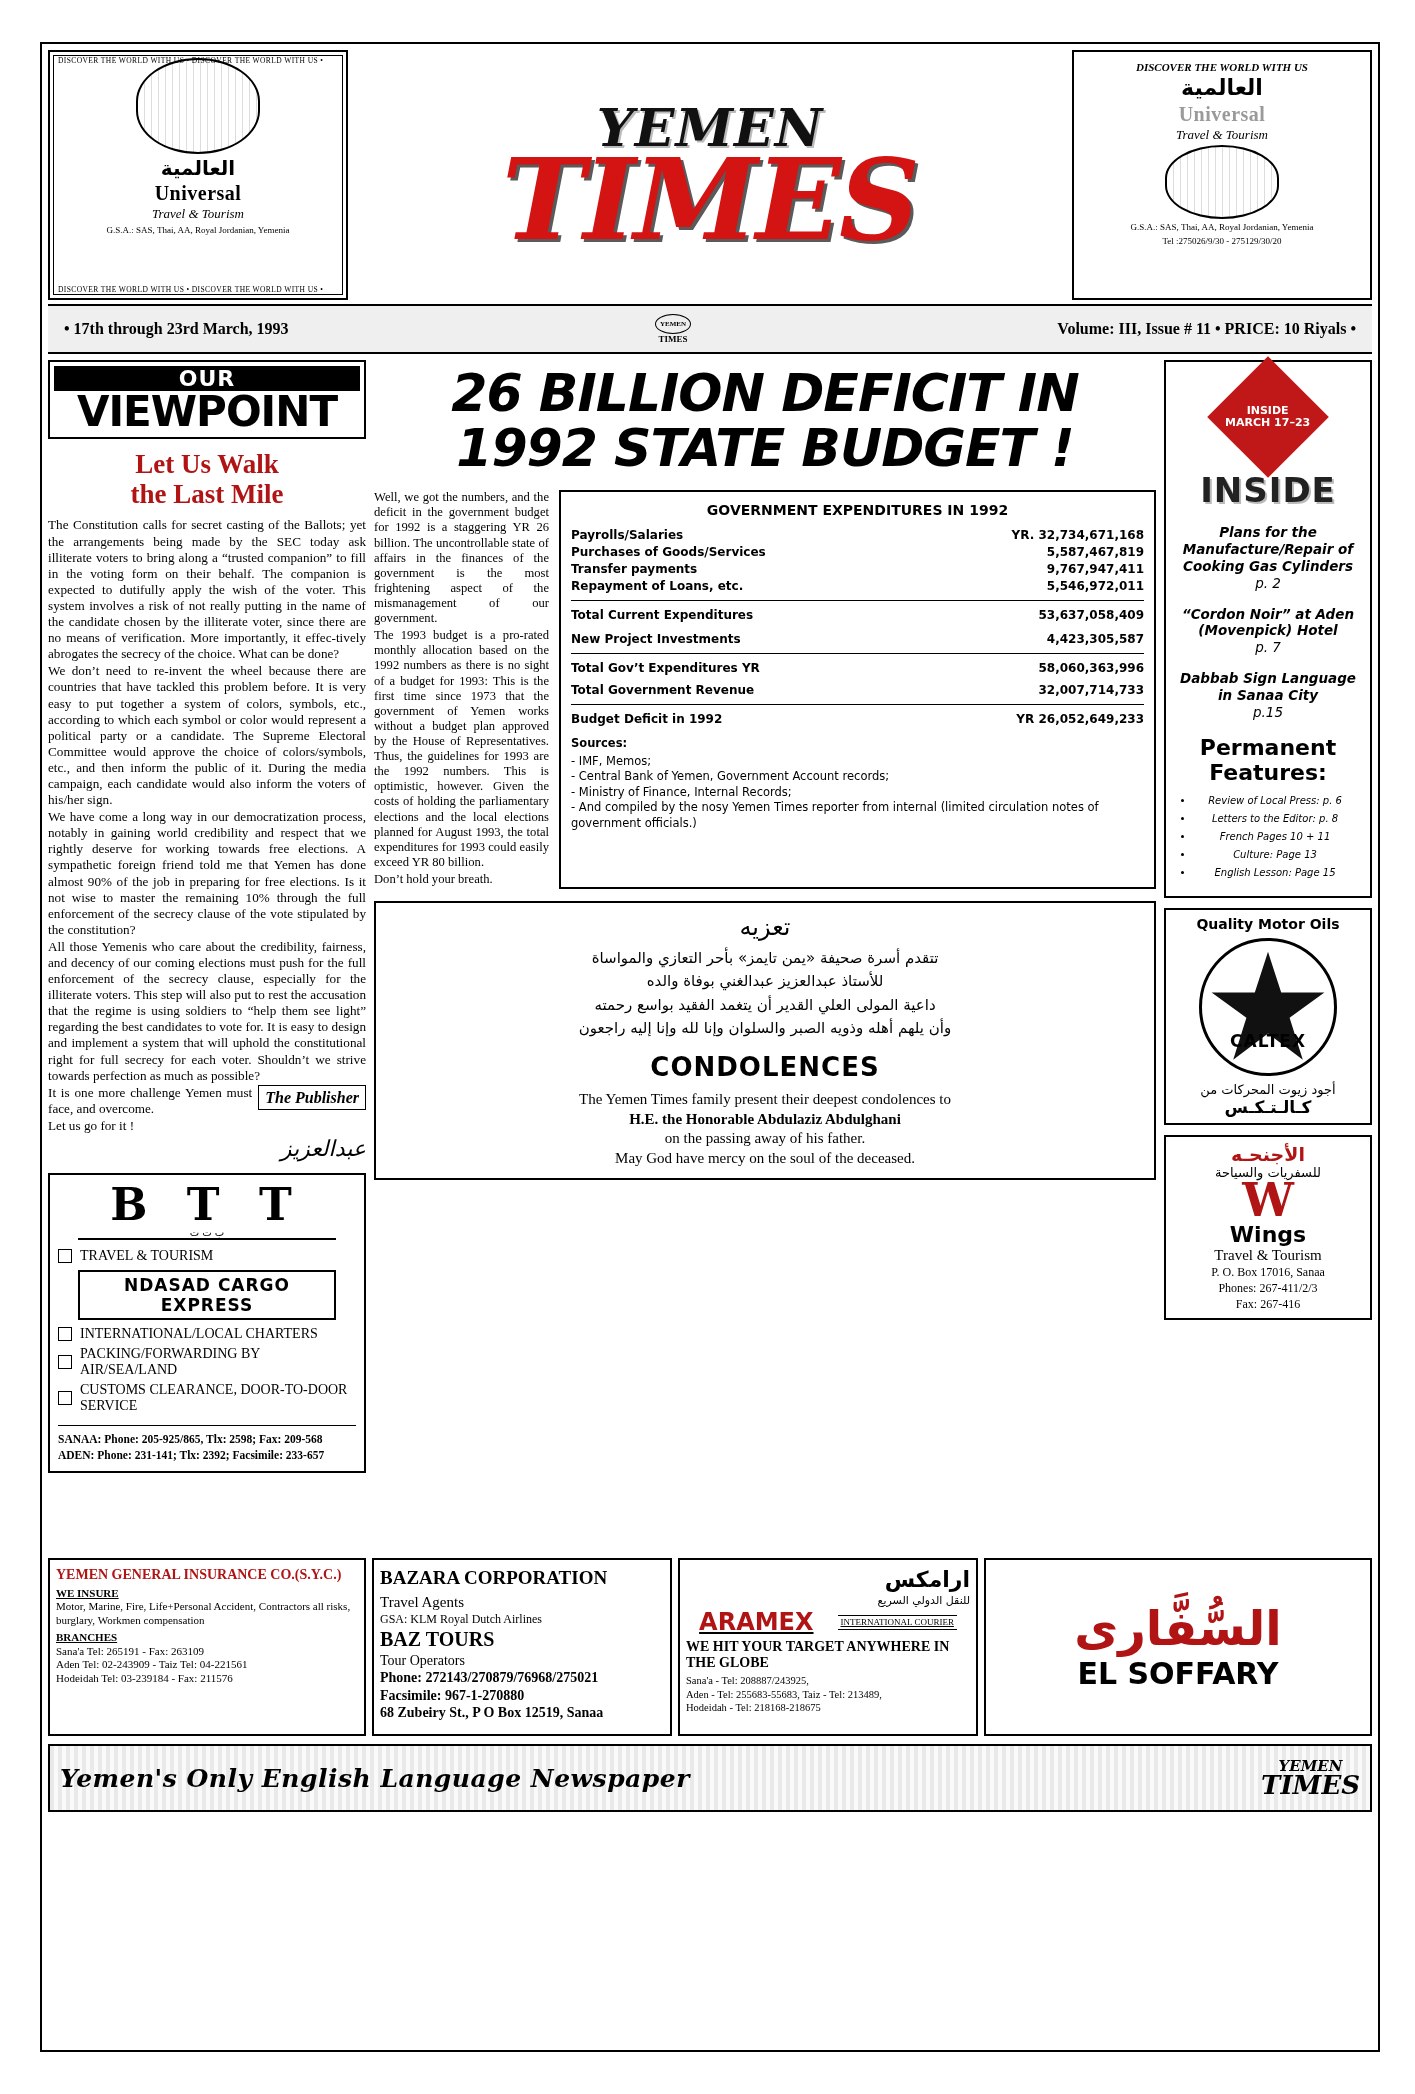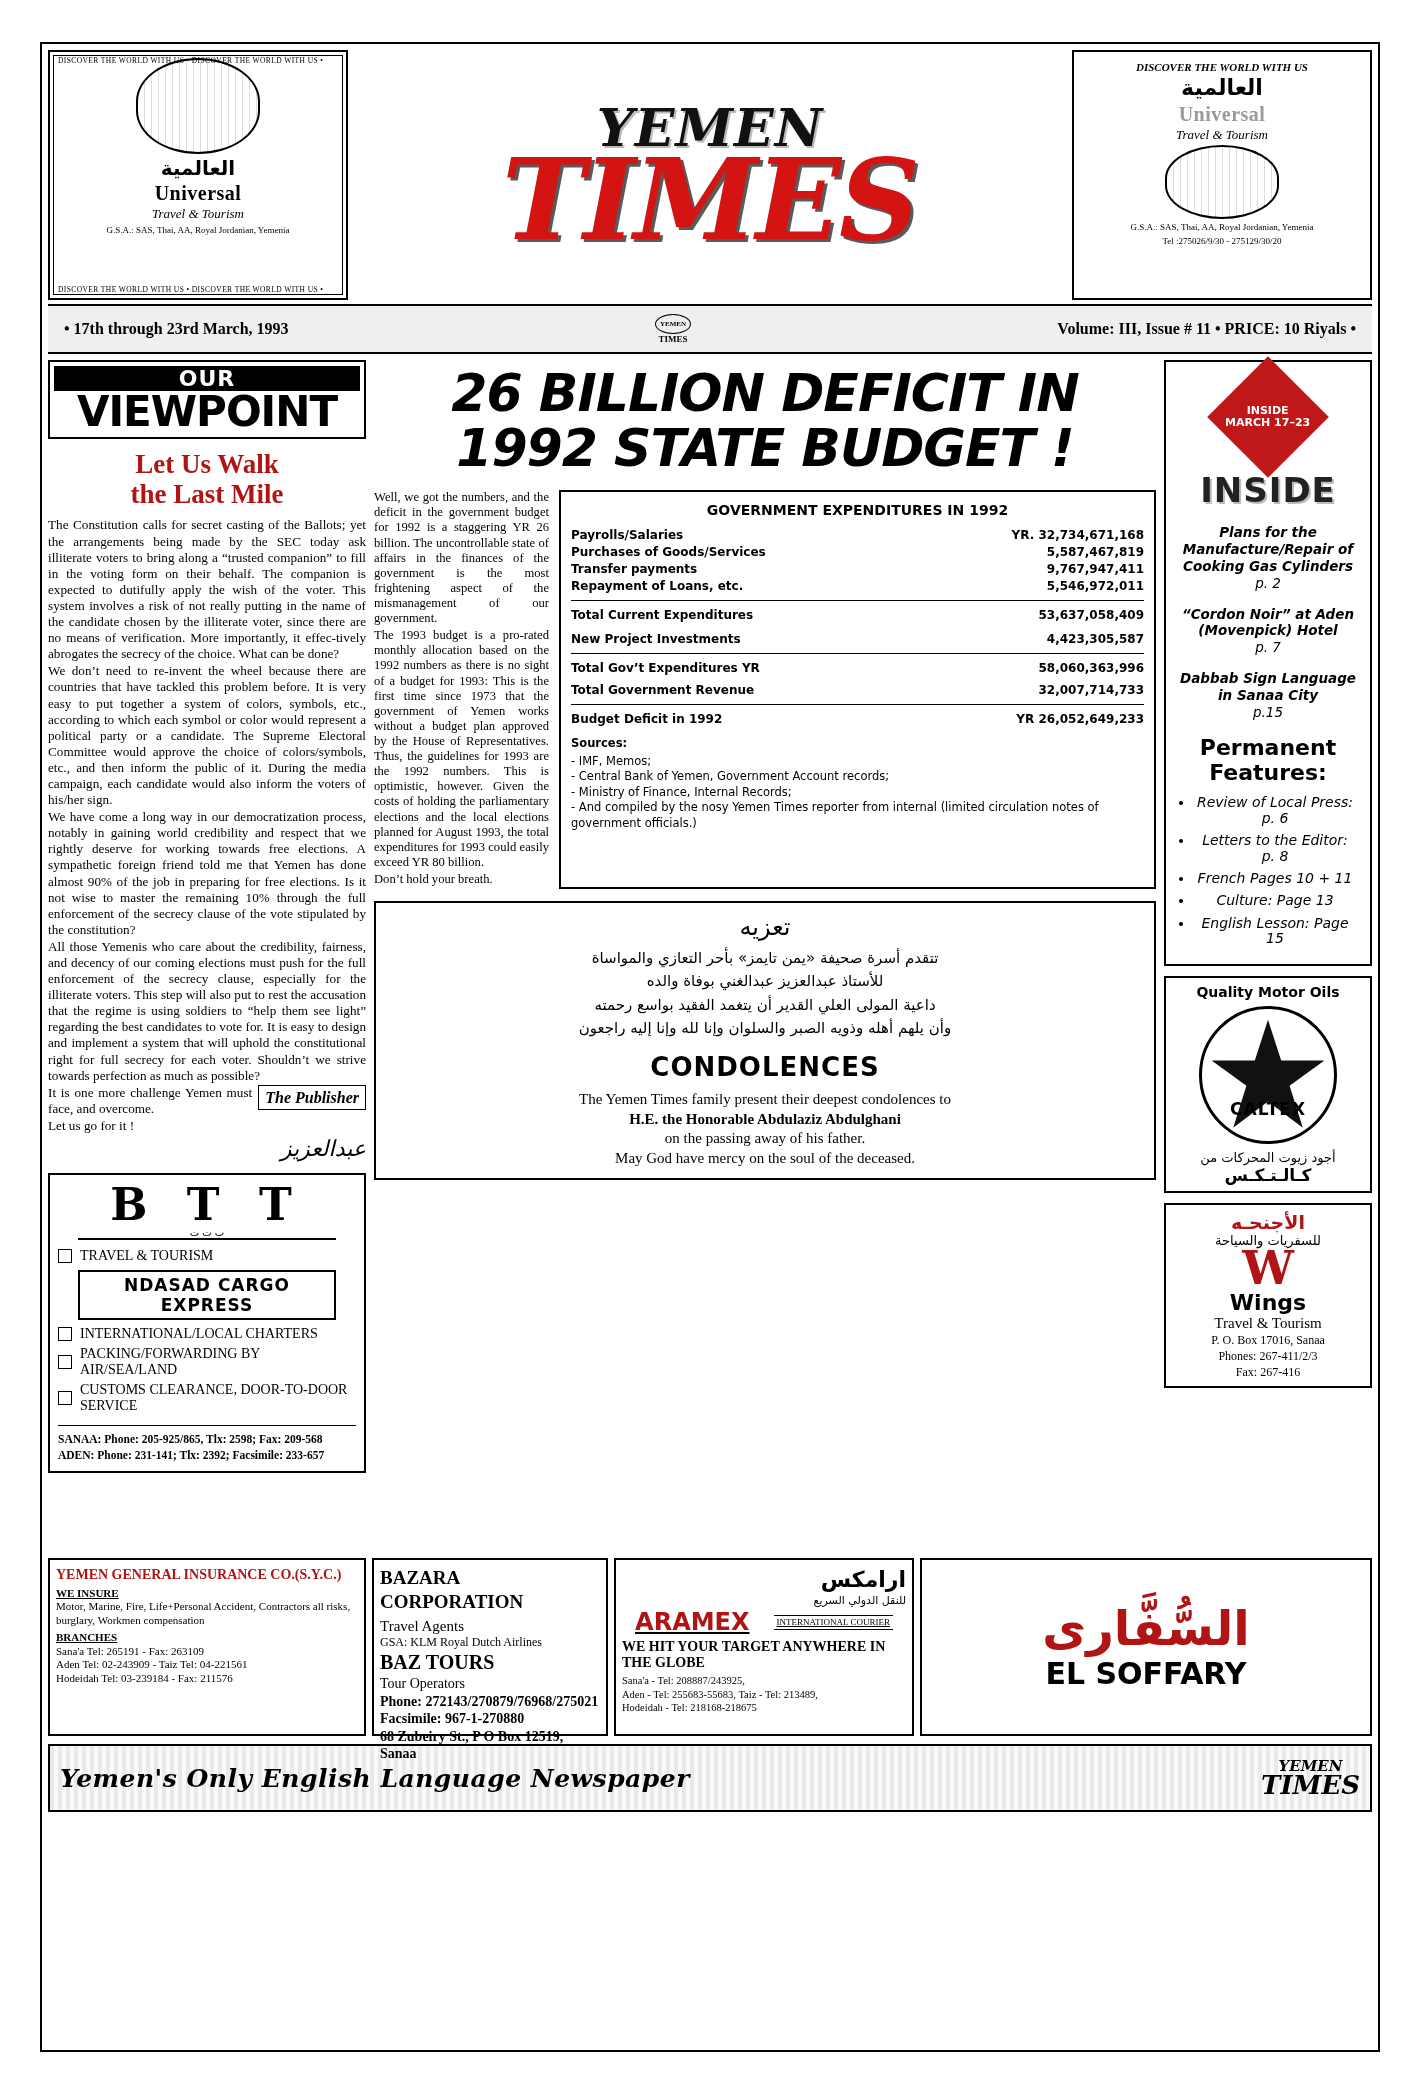--- a/index.html
+++ b/index.html
@@ -63,21 +63,21 @@
   .cond p{font-size:15px;line-height:1.3;margin:0;}
 
   
   .inside-badge{text-align:center;border:2px solid #000;padding:6px 4px 8px;}
   .diamond{width:86px;height:86px;background:#c01818;transform:rotate(45deg);margin:6px auto 10px;display:flex;align-items:center;justify-content:center;}
   .diamond span{transform:rotate(-45deg);color:#fff;font-family:"DejaVu Sans",sans-serif;font-weight:bold;font-size:11px;line-height:1.1;text-align:center;}
   .inside-word{font-family:"DejaVu Sans",sans-serif;font-weight:bold;font-size:34px;letter-spacing:1px;color:#222;text-shadow:2px 2px 0 #bbb;}
   .ins-item{font-family:"DejaVu Sans",sans-serif;font-weight:bold;font-style:italic;font-size:13.5px;text-align:center;line-height:1.25;margin:14px 4px;}
   .ins-item .pg{font-style:italic;font-weight:normal;}
   .perm{font-family:"DejaVu Sans",sans-serif;font-weight:bold;font-size:22px;text-align:center;margin:10px 0 8px;line-height:1.15;}
-  .perm-list{font-family:"DejaVu Sans",sans-serif;font-size:14px;font-style:italic;line-height:1.1;padding-left:14px;margin:10px;}
+  .perm-list{font-family:"DejaVu Sans",sans-serif;font-size:10px;font-style:italic;line-height:1.1;padding-left:14px;margin:10px;}
   .perm-list li{margin:7px 0;}
 
   .adbox{border:2px solid #000;margin-top:10px;padding:6px;text-align:center;}
   .caltex-title{font-family:"DejaVu Sans",sans-serif;font-weight:bold;font-size:14px;}
   .caltex-circle{width:132px;height:132px;border:3px solid #000;border-radius:50%;margin:6px auto;position:relative;display:flex;align-items:center;justify-content:center;}
   .caltex-word{position:absolute;bottom:22px;left:0;right:0;font-family:"DejaVu Sans",sans-serif;font-weight:bold;font-size:17px;letter-spacing:1px;}
   .wings-w{font-family:"DejaVu Serif",serif;font-size:46px;font-weight:bold;color:#b01414;line-height:.9;}
   .wings-name{font-family:"DejaVu Sans",sans-serif;font-weight:bold;font-size:22px;}
   .wings-sub{font-family:"Liberation Serif",serif;font-size:15px;}
   .wings-tiny{font-size:12px;line-height:1.35;}
@@ -330,21 +330,21 @@
     <div class="ad" style="width:318px;">
       <h4 style="color:#b01414;">YEMEN GENERAL INSURANCE CO.(S.Y.C.)</h4>
       <div style="font-weight:bold;text-decoration:underline;">WE INSURE</div>
       <div>Motor, Marine, Fire, Life+Personal Accident, Contractors all risks, burglary, Workmen compensation</div>
       <div style="font-weight:bold;text-decoration:underline;margin-top:3px;">BRANCHES</div>
       <div>Sana'a Tel: 265191 - Fax: 263109</div>
       <div>Aden Tel: 02-243909 - Taiz Tel: 04-221561</div>
       <div>Hodeidah Tel: 03-239184 - Fax: 211576</div>
     </div>
 
-    <div class="ad c" style="width:236px;">
+    <div class="ad c" style="width:300px;">
       <h4 style="font-size:19px;">BAZARA CORPORATION</h4>
       <div style="font-size:15px;">Travel Agents</div>
       <div style="font-size:12px;">GSA: KLM Royal Dutch Airlines</div>
       <div style="font-weight:bold;font-size:20px;">BAZ TOURS</div>
       <div style="font-size:14px;">Tour Operators</div>
       <div style="font-weight:bold;font-size:14px;">Phone: 272143/270879/76968/275021</div>
       <div style="font-weight:bold;font-size:14px;">Facsimile: 967-1-270880</div>
       <div style="font-weight:bold;font-size:14px;">68 Zubeiry St., P O Box 12519, Sanaa</div>
     </div>
 

